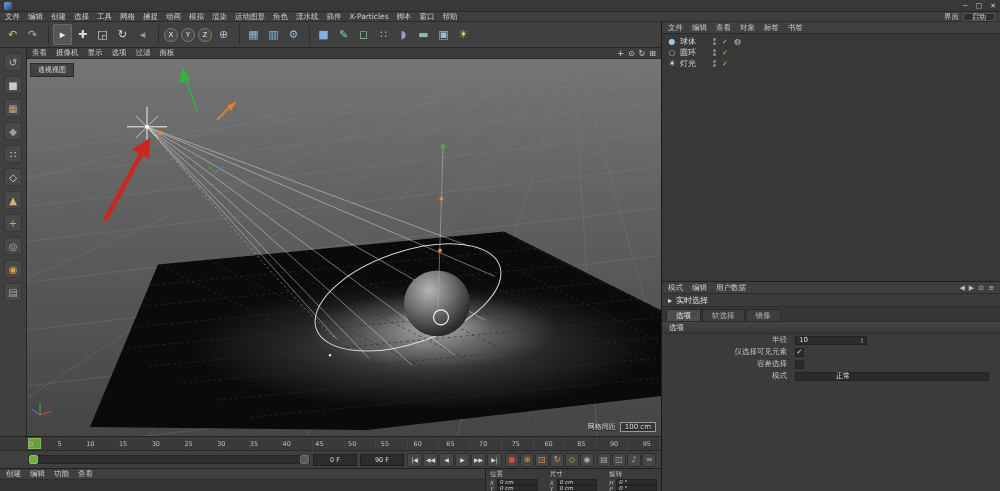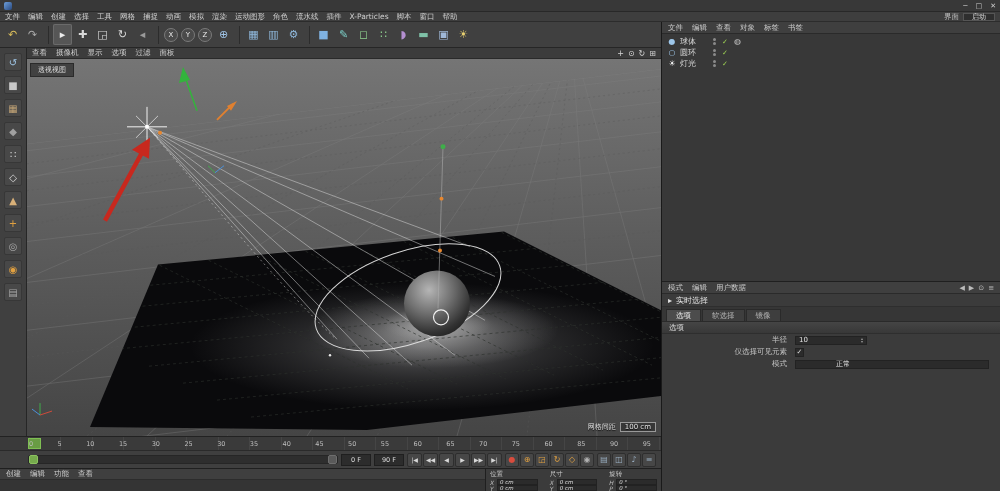--- a/index.html
+++ b/index.html
@@ -37,21 +37,21 @@
   .vp-canvas svg{position:absolute;inset:0;width:100%;height:100%}
   .vp-view-label{position:absolute;left:3px;top:4px;background:rgba(60,60,60,.9);border:1px solid #2a2a2a;padding:1px 7px;font-size:7px;color:#ddd}
   .vp-hud{position:absolute;right:5px;bottom:4px;display:flex;align-items:flex-start;gap:4px;font-size:7px;color:#e5e5e5;text-shadow:0 1px 1px #000}
   .vp-hud-value{border:1px solid #999;background:rgba(40,40,40,.5);padding:0 4px}
   
   .ruler{height:14px;background:#3a3a3a;border-top:1px solid #222;position:relative;background-image:repeating-linear-gradient(to right,#454545 0,#454545 1px,transparent 1px,transparent 31.5px);background-position:29px 0}
   .playhead{position:absolute;left:28px;top:1px;bottom:1px;width:13px;background:#699c44;border:1px solid #7fbf53}
   .ruler-ticks{position:absolute;inset:0;display:flex;justify-content:space-between;align-items:center;padding:0 10px 0 29px;font-size:6.5px;color:#bdbdbd}
   
   .transport{height:18px;background:#3f3f3f;border-top:1px solid #2a2a2a;display:flex;align-items:center;gap:3px;padding:0 5px 0 28px}
-  .frame-box{width:30px;height:12px;background:#2c2c2c;border:1px solid #1f1f1f;color:#ddd;font-size:6.5px;display:flex;align-items:center;justify-content:center}
+  .frame-box{width:44px;height:12px;background:#2c2c2c;border:1px solid #1f1f1f;color:#ddd;font-size:6.5px;display:flex;align-items:center;justify-content:center}
   .t-slider{flex:1;height:9px;background:#2e2e2e;border:1px solid #262626;border-radius:2px;position:relative}
   .t-handle{position:absolute;left:0;top:-1px;width:9px;height:9px;background:#76ab4d;border:1px solid #8cc35f;border-radius:2px}
   .t-handle.right{left:auto;right:0;background:#5a5a5a;border-color:#6e6e6e}
   .t-group{display:flex;gap:1px}
   .t-btn{min-width:15px;height:14px;background:#474747;border:1px solid #2e2e2e;border-radius:2px;display:flex;align-items:center;justify-content:center;font-size:6px;color:#d8d8d8;padding:0 1px}
   .rec-btn{width:14px;height:14px;background:#474747;border:1px solid #2e2e2e;border-radius:2px;display:flex;align-items:center;justify-content:center;font-size:8px}
   
   .bottom-row{height:23px;display:flex;border-top:1px solid #1f1f1f;background:#3b3b3b}
   .materials{flex:1;display:flex;flex-direction:column;border-right:1px solid #1f1f1f}
   .mat-menu{height:11px;display:flex;align-items:center;padding:0 6px;background:#3f3f3f;border-bottom:1px solid #2c2c2c;font-size:7.5px}
@@ -572,20 +572,24 @@
               </span>
           </span>
         </div>
 
 
         <div class="af-row">
           <span class="af-label">仅选择可见元素</span>
           <span class="af-check">✓</span>
         </div>
 
+        <div class="af-row">
+          <span class="af-label">容差选择</span>
+          <span class="af-check"></span>
+        </div>
 
         <div class="af-row">
           <span class="af-label">模式</span>
           <span class="af-select wide">正常</span>
         </div>
       </div>
     </div>
   </div>
 </div>
 

